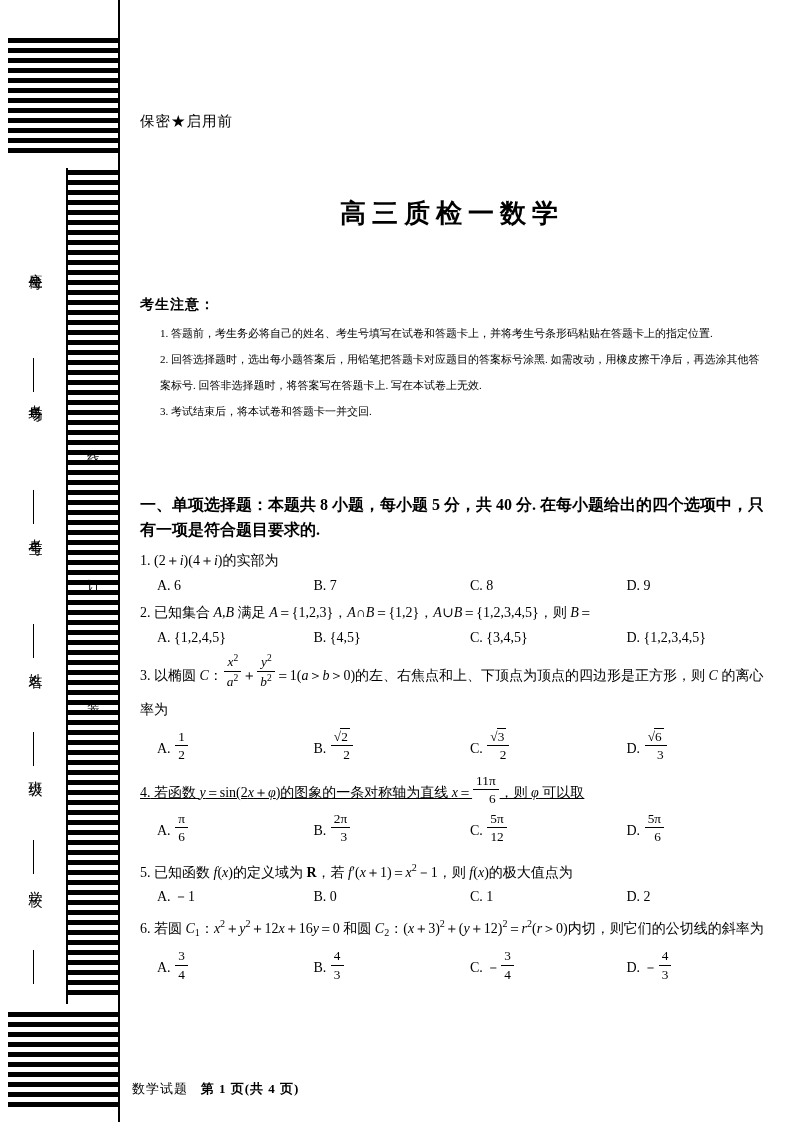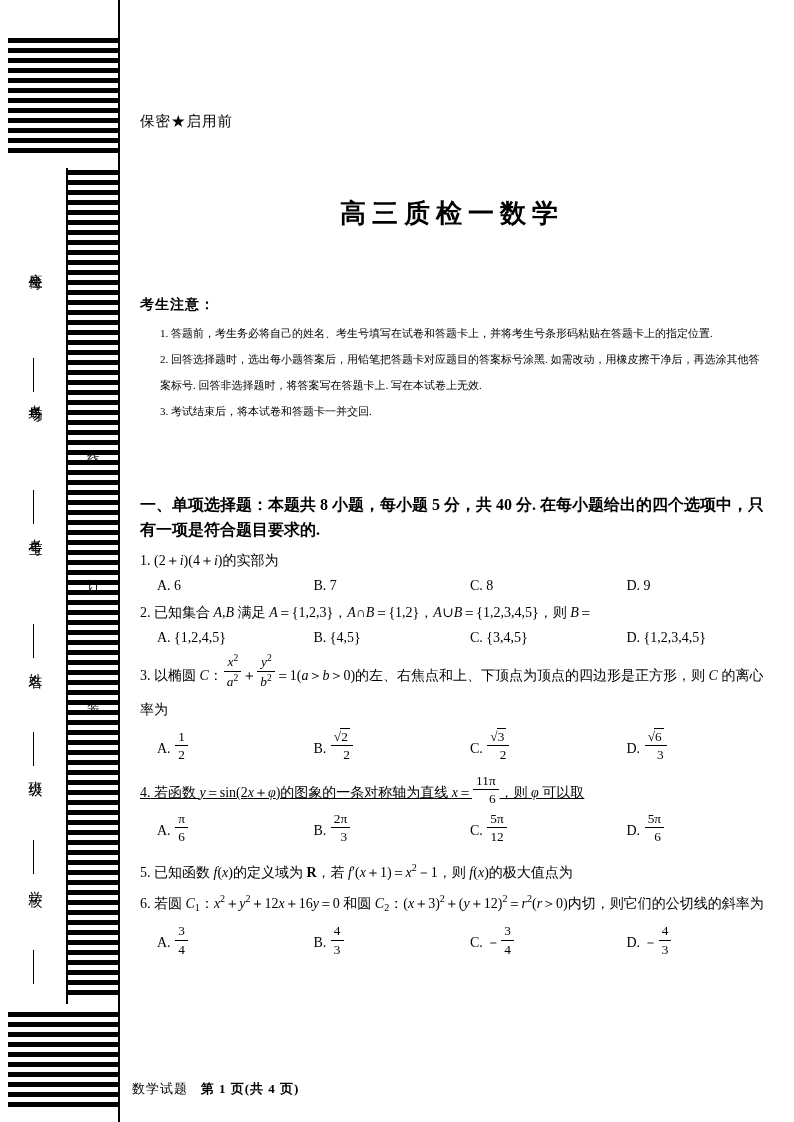--- a/index.html
+++ b/index.html
@@ -220,20 +220,26 @@
         <div>C.&nbsp;<span class="frac"><span class="n">5π</span><span class="d">12</span></span></div>
         <div>D.&nbsp;<span class="frac"><span class="n">5π</span><span class="d">6</span></span></div>
       </div>
     </div>
 
     <div class="q">
       <div class="qtext">
         <span>5.</span>
         已知函数 <span class="ital">f</span>(<span class="ital">x</span>)的定义域为 <b>R</b>，若 <span class="ital">f</span>′(<span class="ital">x</span>＋1)＝<span class="ital">x</span><span class="sup">2</span>－1，则 <span class="ital">f</span>(<span class="ital">x</span>)的极大值点为
       </div>
+      <div class="opts indent">
+        <div>A. －1</div>
+        <div>B. 0</div>
+        <div>C. 1</div>
+        <div>D. 2</div>
+      </div>
     </div>
 
     <div class="q">
       <div class="qtext">
         <span>6.</span>
         若圆 <span class="ital">C</span><span class="sub">1</span>：<span class="ital">x</span><span class="sup">2</span>＋<span class="ital">y</span><span class="sup">2</span>＋12<span class="ital">x</span>＋16<span class="ital">y</span>＝0 和圆 <span class="ital">C</span><span class="sub">2</span>：(<span class="ital">x</span>＋3)<span class="sup">2</span>＋(<span class="ital">y</span>＋12)<span class="sup">2</span>＝<span class="ital">r</span><span class="sup">2</span>(<span class="ital">r</span>＞0)内切，则它们的公切线的斜率为
       </div>
       <div class="opts tall indent">
         <div>A.&nbsp;<span class="frac"><span class="n">3</span><span class="d">4</span></span></div>
         <div>B.&nbsp;<span class="frac"><span class="n">4</span><span class="d">3</span></span></div>

